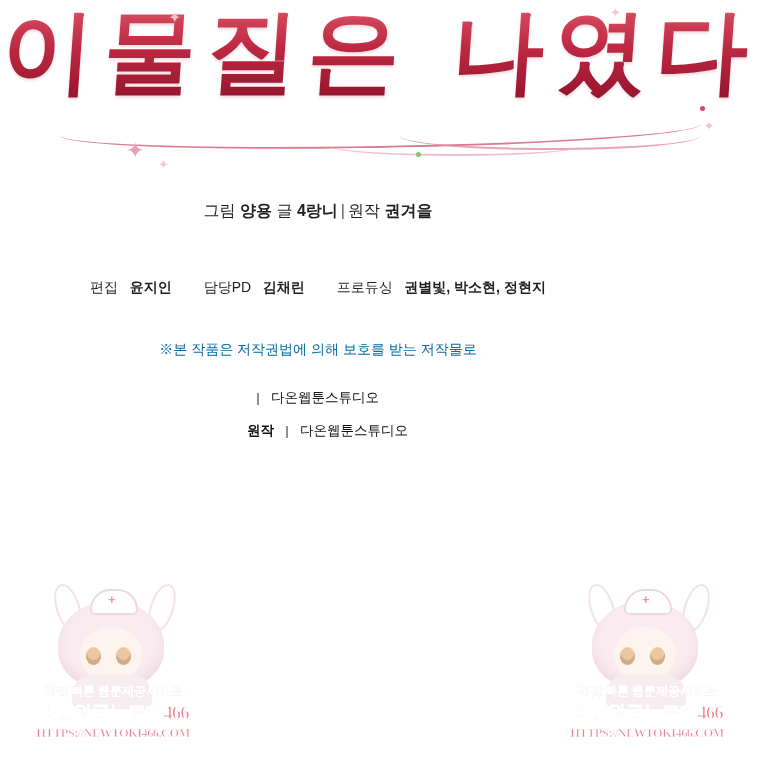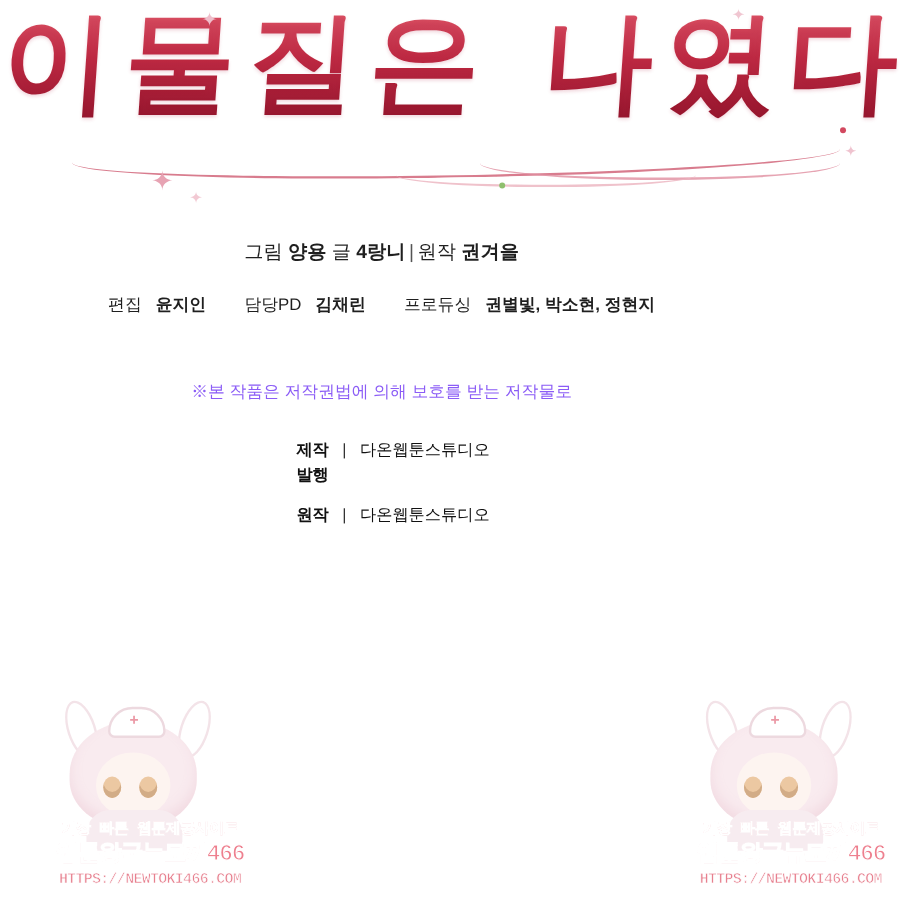--- a/index.html
+++ b/index.html
@@ -107,28 +107,28 @@
     font-size: 15px;
     color: #1f1f1f;
     line-height: 1.5;
   }
   .credit-line .lbl { font-weight: normal; }
   .credit-line .val { font-weight: bold; }
   .credit-line .sep { color: #555; padding: 0 3px; }
 
   .row-main   { margin-top: 24px; font-size: 16px; }
   .row-help   { margin-top: 48px; font-size: 14px; }
-  .row-staff  { margin-top: 20px; font-size: 14px; }
+  .row-staff  { margin-top: 54px; font-size: 14px; }
   .row-staff .group { display: inline-block; margin: 0 14px; }
 
   .notice {
-    margin-top: 50px;
+    margin-top: 39px;
     font-size: 14px;
     line-height: 1.8;
-    color: #8b5cf6;
+    color: #0369a1;
   }
 
   
   .studio {
     margin-top: 40px;
     text-align: center;
   }
   .studio-name {
     font-family: "DejaVu Sans", sans-serif;
     font-size: 48px;
@@ -251,24 +251,24 @@
   .wm-body {
     position: absolute;
     left: 22px; top: 88px;
     width: 80px; height: 34px;
     background: #f3e2e8;
     border-radius: 20px 20px 8px 8px;
   }
 
   .wm-band {
     position: absolute;
-    left: 12px;
+    left: 0;
     width: 170px;
     text-align: center;
-    font-family: Liberation Mono, monospace;
+    font-family: Liberation Serif, serif;
     font-weight: bold;
     line-height: 1;
     white-space: nowrap;
   }
   .wm-band.top {
     top: 98px;
     font-size: 12.5px;
     color: #d9334b;
     -webkit-text-stroke: 0.6px #ffffff;
     letter-spacing: -0.4px;
@@ -334,22 +334,20 @@
     </span>
   </div>
 
   <div class="notice">
     <div>※본 작품은 저작권법에 의해 보호를 받는 저작물로</div>
   </div>
 
 
   <div class="publisher">
     <div class="pub-row">
-      <span class="pub-label">제작
-발행</span>
       <span class="pub-bar">|</span>
       <span class="pub-value">다온웹툰스튜디오</span>
     </div>
     <div class="pub-row second">
       <span class="pub-label">원작</span>
       <span class="pub-bar">|</span>
       <span class="pub-value">다온웹툰스튜디오</span>
     </div>
   </div>
 </div>

